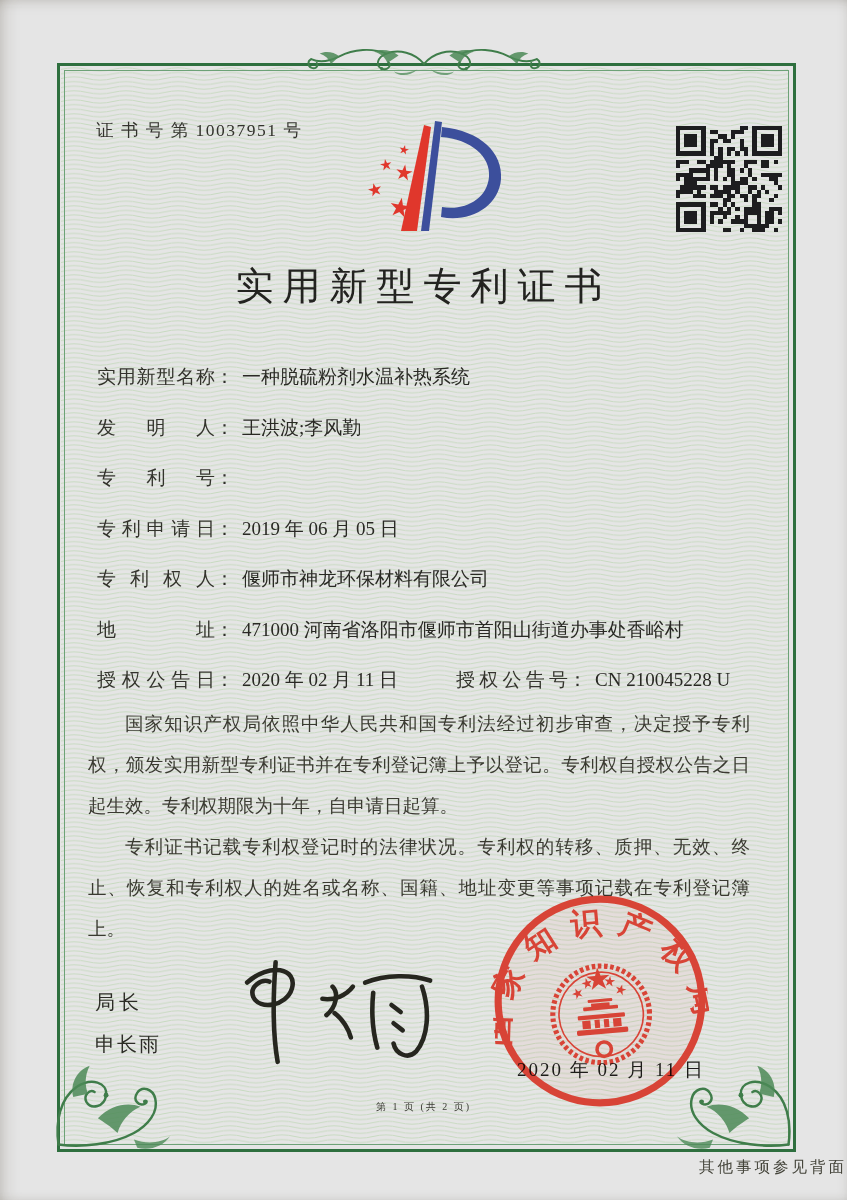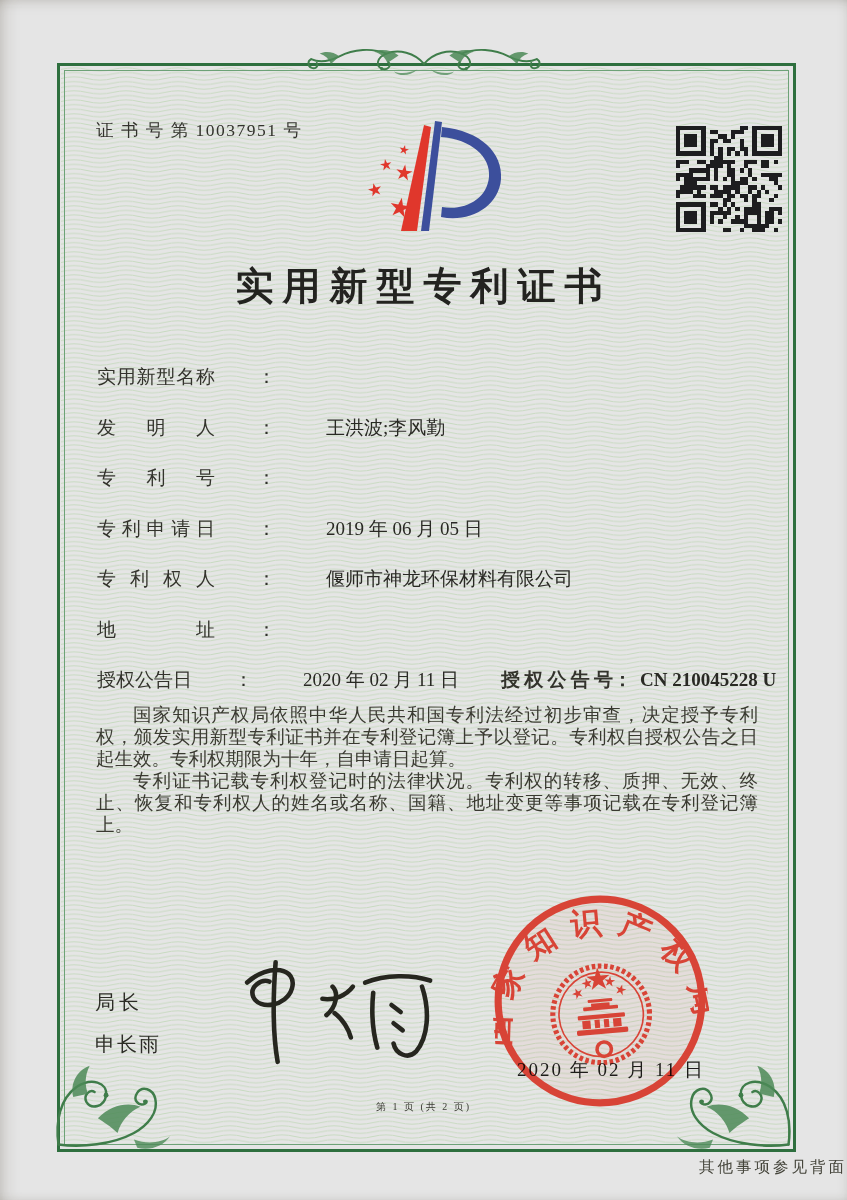--- a/index.html
+++ b/index.html
@@ -16,32 +16,32 @@
   .frame-inner{position:absolute;inset:4px;border:1px solid #6da277;}
   .guilloche{position:absolute;inset:1px;z-index:0;}
   .content{position:absolute;inset:0;z-index:3;}
   .orn{position:absolute;left:0;top:0;width:847px;height:1200px;z-index:2;pointer-events:none;}
 
   .cert-no{position:absolute;left:96px;top:118px;font-size:17.5px;letter-spacing:1.5px;color:#33332d;}
   .logo{position:absolute;left:341px;top:110px;width:166px;height:128px;}
   .qr{position:absolute;left:676px;top:126px;width:106px;height:106px;}
 
   .title{position:absolute;left:0;top:261px;width:100%;text-align:center;
-    font-size:38px;font-weight:bold;letter-spacing:9px;color:#232320;}
+    font-size:38px;font-weight:normal;letter-spacing:9px;color:#232320;}
 
   .fields{position:absolute;left:97px;top:364px;width:665px;font-size:19px;color:#2f2f2a;}
-  .frow{display:flex;align-items:center;line-height:25px;margin-bottom:25.5px;white-space:nowrap;gap:42px;}
+  .frow{display:flex;align-items:center;line-height:25px;margin-bottom:25.5px;white-space:nowrap;}
   .f-label{display:inline-block;width:118px;text-align:justify;text-align-last:justify;color:#33332c;}
   .f-label.small{width:112px;}
   .colon{margin:0 8px 0 0;}
   .f-value{color:#292924;}
-  .frow .pair2{display:flex;font-weight:bold;}
-
-  .paras{position:absolute;left:96px;top:704px;width:662px;font-size:18.5px;
-    line-height:22px;color:#3a3a31;text-align:justify;}
+  .frow .pair2{margin-left:58px;display:flex;}
+
+  .paras{position:absolute;left:88px;top:704px;width:662px;font-size:18.5px;
+    line-height:41px;color:#3a3a31;text-align:justify;}
   .paras p{margin:0;text-indent:2em;}
 
   .director{position:absolute;left:95px;top:989px;font-size:20px;letter-spacing:4px;color:#2c2c26;}
   .director .name{margin-top:15px;letter-spacing:2px;}
   .signature{position:absolute;left:212px;top:948px;width:235px;height:122px;z-index:4;}
 
   .seal{position:absolute;left:492px;top:893px;width:216px;height:216px;z-index:5;
     mix-blend-mode:multiply;transform:rotate(-5deg);opacity:.93;}
   .seal-date{position:absolute;left:517px;top:1057px;width:220px;font-size:19px;
     letter-spacing:2px;color:#1d1d1a;z-index:4;}
@@ -427,20 +427,21 @@
         <rect x="84.00" y="100.80" width="4.20" height="4.20" fill="#1d1d1f"></rect>
         <rect x="96.60" y="100.80" width="4.20" height="4.20" fill="#1d1d1f"></rect>
       </svg>
 
     <div class="title">实用新型专利证书</div>
 
     <div class="fields">
       <div class="frow">
         <span class="f-label">实用新型名称</span>
           <span class="colon">：</span>
+        <span class="f-value">一种脱硫粉剂水温补热系统</span>
       </div>
       <div class="frow">
         <span class="f-label">发明人</span>
           <span class="colon">：</span>
         <span class="f-value">王洪波;李风勤</span>
       </div>
       <div class="frow">
         <span class="f-label">专利号</span>
           <span class="colon">：</span>
       </div>
@@ -450,20 +451,21 @@
         <span class="f-value">2019 年 06 月 05 日</span>
       </div>
       <div class="frow">
         <span class="f-label">专利权人</span>
           <span class="colon">：</span>
         <span class="f-value">偃师市神龙环保材料有限公司</span>
       </div>
       <div class="frow">
         <span class="f-label">地址</span>
           <span class="colon">：</span>
+        <span class="f-value">471000  河南省洛阳市偃师市首阳山街道办事处香峪村</span>
       </div>
       <div class="frow">
         <span class="f-label">授权公告日</span>
           <span class="colon">：</span>
         <span class="f-value">2020 年 02 月 11 日</span>
         <span class="pair2">
           <span class="f-label small">授权公告号</span>
             <span class="colon">：</span>
           <span class="f-value">CN 210045228 U</span>
         </span>

